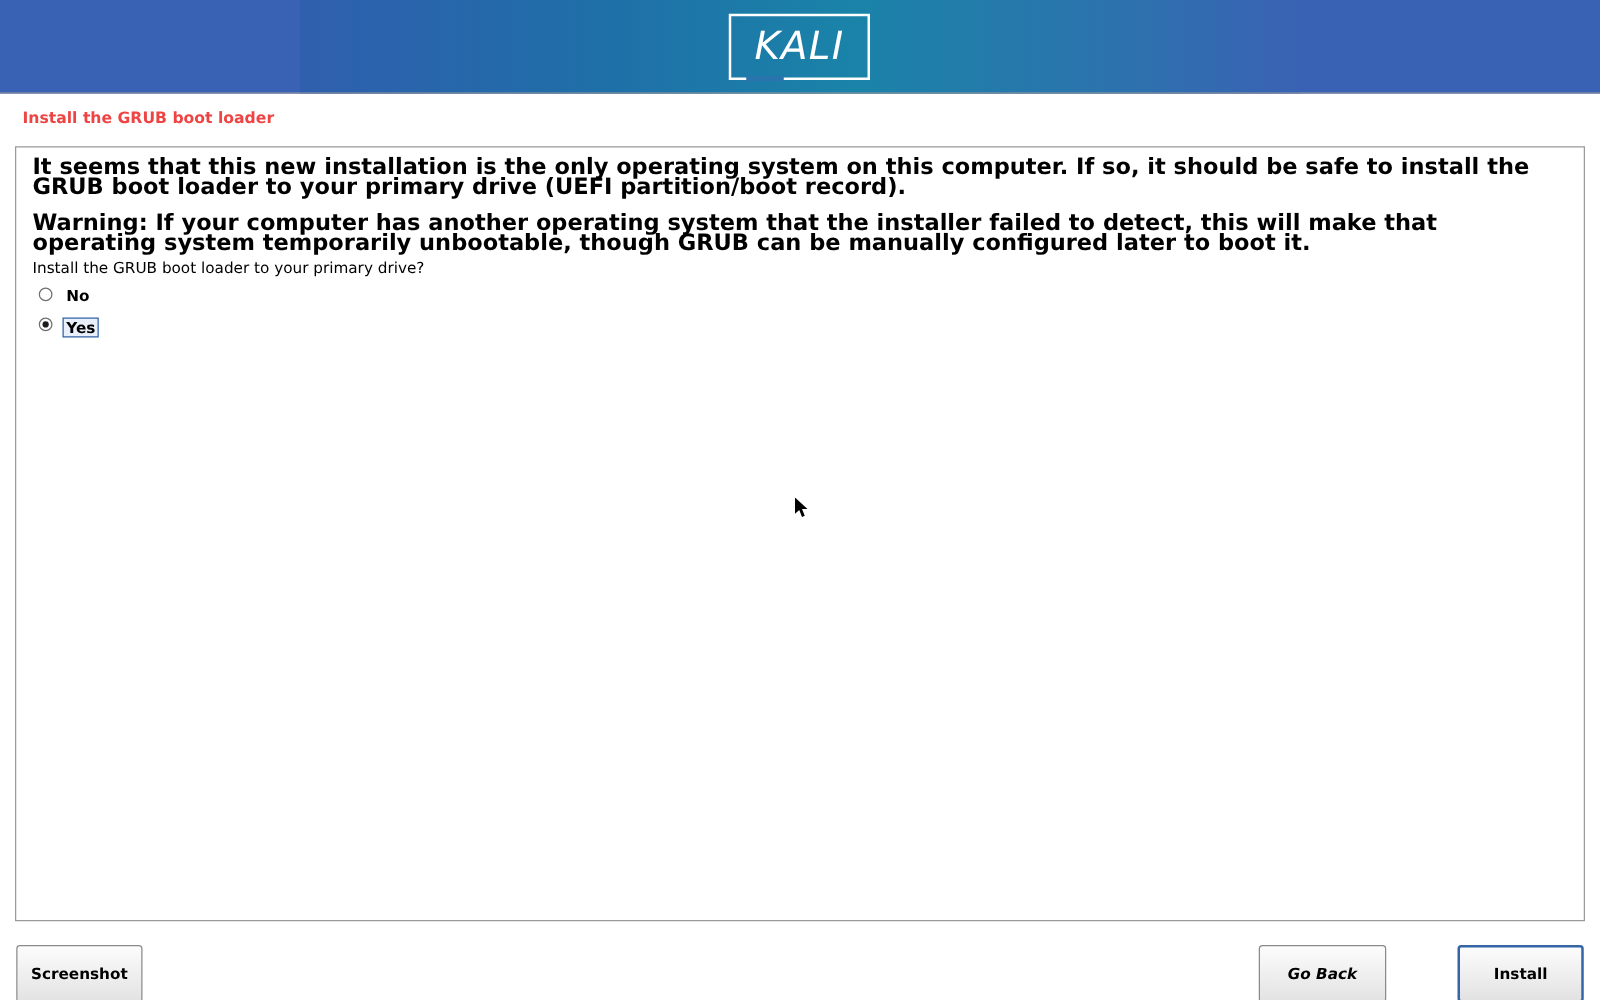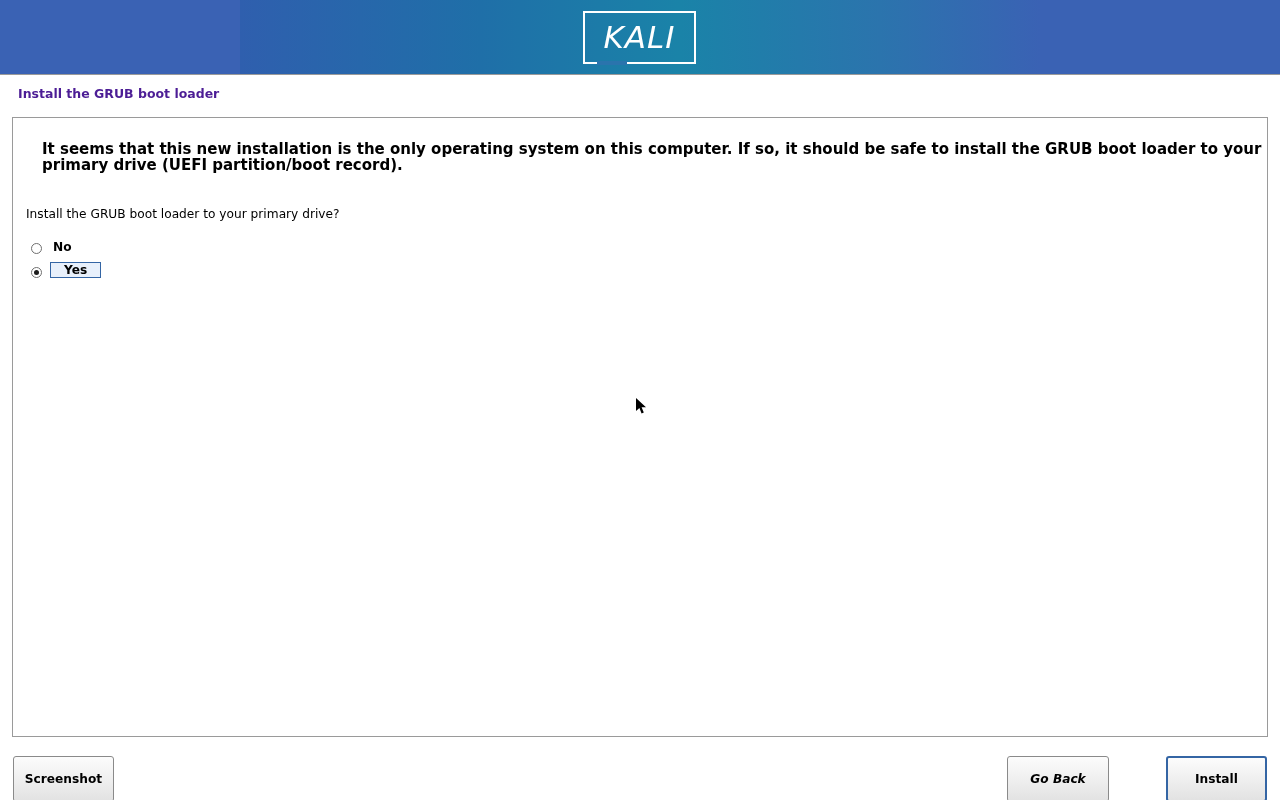--- a/index.html
+++ b/index.html
@@ -61,41 +61,41 @@
     background: #9a9a9a;
   }
 
   
   .page-title {
     position: absolute;
     left: 18px;
     top: 86px;
     font-size: 12.5px;
     font-weight: bold;
-    color: #4c1d95;
+    color: #ef4444;
   }
 
   
   .content-frame {
     position: absolute;
     left: 12px;
     top: 117px;
     width: 1256px;
     height: 620px;
     box-sizing: border-box;
     border: 1px solid #9a9a9a;
     background: #ffffff;
   }
 
   .para {
-    font-size: 15px;
+    font-size: 18px;
     font-weight: bold;
     color: #000000;
     line-height: 15.5px;
-    margin: 16px;
+    margin: 0;
   }
   .p1 { position: absolute; left: 13px; top: 8px; width: 1225px; }
   .p2 { position: absolute; left: 13px; top: 53px; width: 1205px; }
 
   .question {
     position: absolute;
     left: 13px;
     top: 89px;
     font-size: 12.2px;
     color: #000000;
@@ -103,21 +103,21 @@
 
   
   .radio-list {
     position: absolute;
     left: 10px;
     top: 112px;
     width: 400px;
   }
   .radio-row {
     display: flex;
-    align-items: flex-end;
+    align-items: flex-start;
     height: 24px;
   }
   .radio {
     width: 11px;
     height: 11px;
     box-sizing: border-box;
     border: 1px solid #6f6f6f;
     border-radius: 50%;
     background: #ffffff;
     margin-left: 8px;
@@ -138,21 +138,21 @@
   .radio-label {
     font-size: 12.2px;
     font-weight: bold;
     color: #000000;
     padding: 0 3px;
     line-height: 14px;
   }
   .radio-label.focused {
     border: 1px solid #3465a4;
     background: #e8f0fb;
-    padding: 0 13px;
+    padding: 0 2px;
   }
 
   
   .btn {
     position: absolute;
     box-sizing: border-box;
     height: 46px;
     border: 1px solid #8a8a8a;
     border-radius: 3px;
     background: linear-gradient(180deg, #fcfcfc 0%, #eeeeee 55%, #e2e2e2 100%);
@@ -185,20 +185,21 @@
   <div class="kali-logo">KALI</div>
   <div class="kali-notch"></div>
   <div class="banner-bottom-line"></div>
 </div>
 
 <div class="page-title">Install the GRUB boot loader</div>
 
 <div class="content-frame">
 
   <p class="para p1">It seems that this new installation is the only operating system on this computer. If so, it should be safe to install the GRUB boot loader to your primary drive (UEFI partition/boot record).</p>
+  <p class="para p2">Warning: If your computer has another operating system that the installer failed to detect, this will make that operating system temporarily unbootable, though GRUB can be manually configured later to boot it.</p>
 
   <div class="question">Install the GRUB boot loader to your primary drive?</div>
 
   <div class="radio-list">
 
     <div class="radio-row">
       <span class="radio"></span>
       <span class="radio-label">No</span>
     </div>
 

